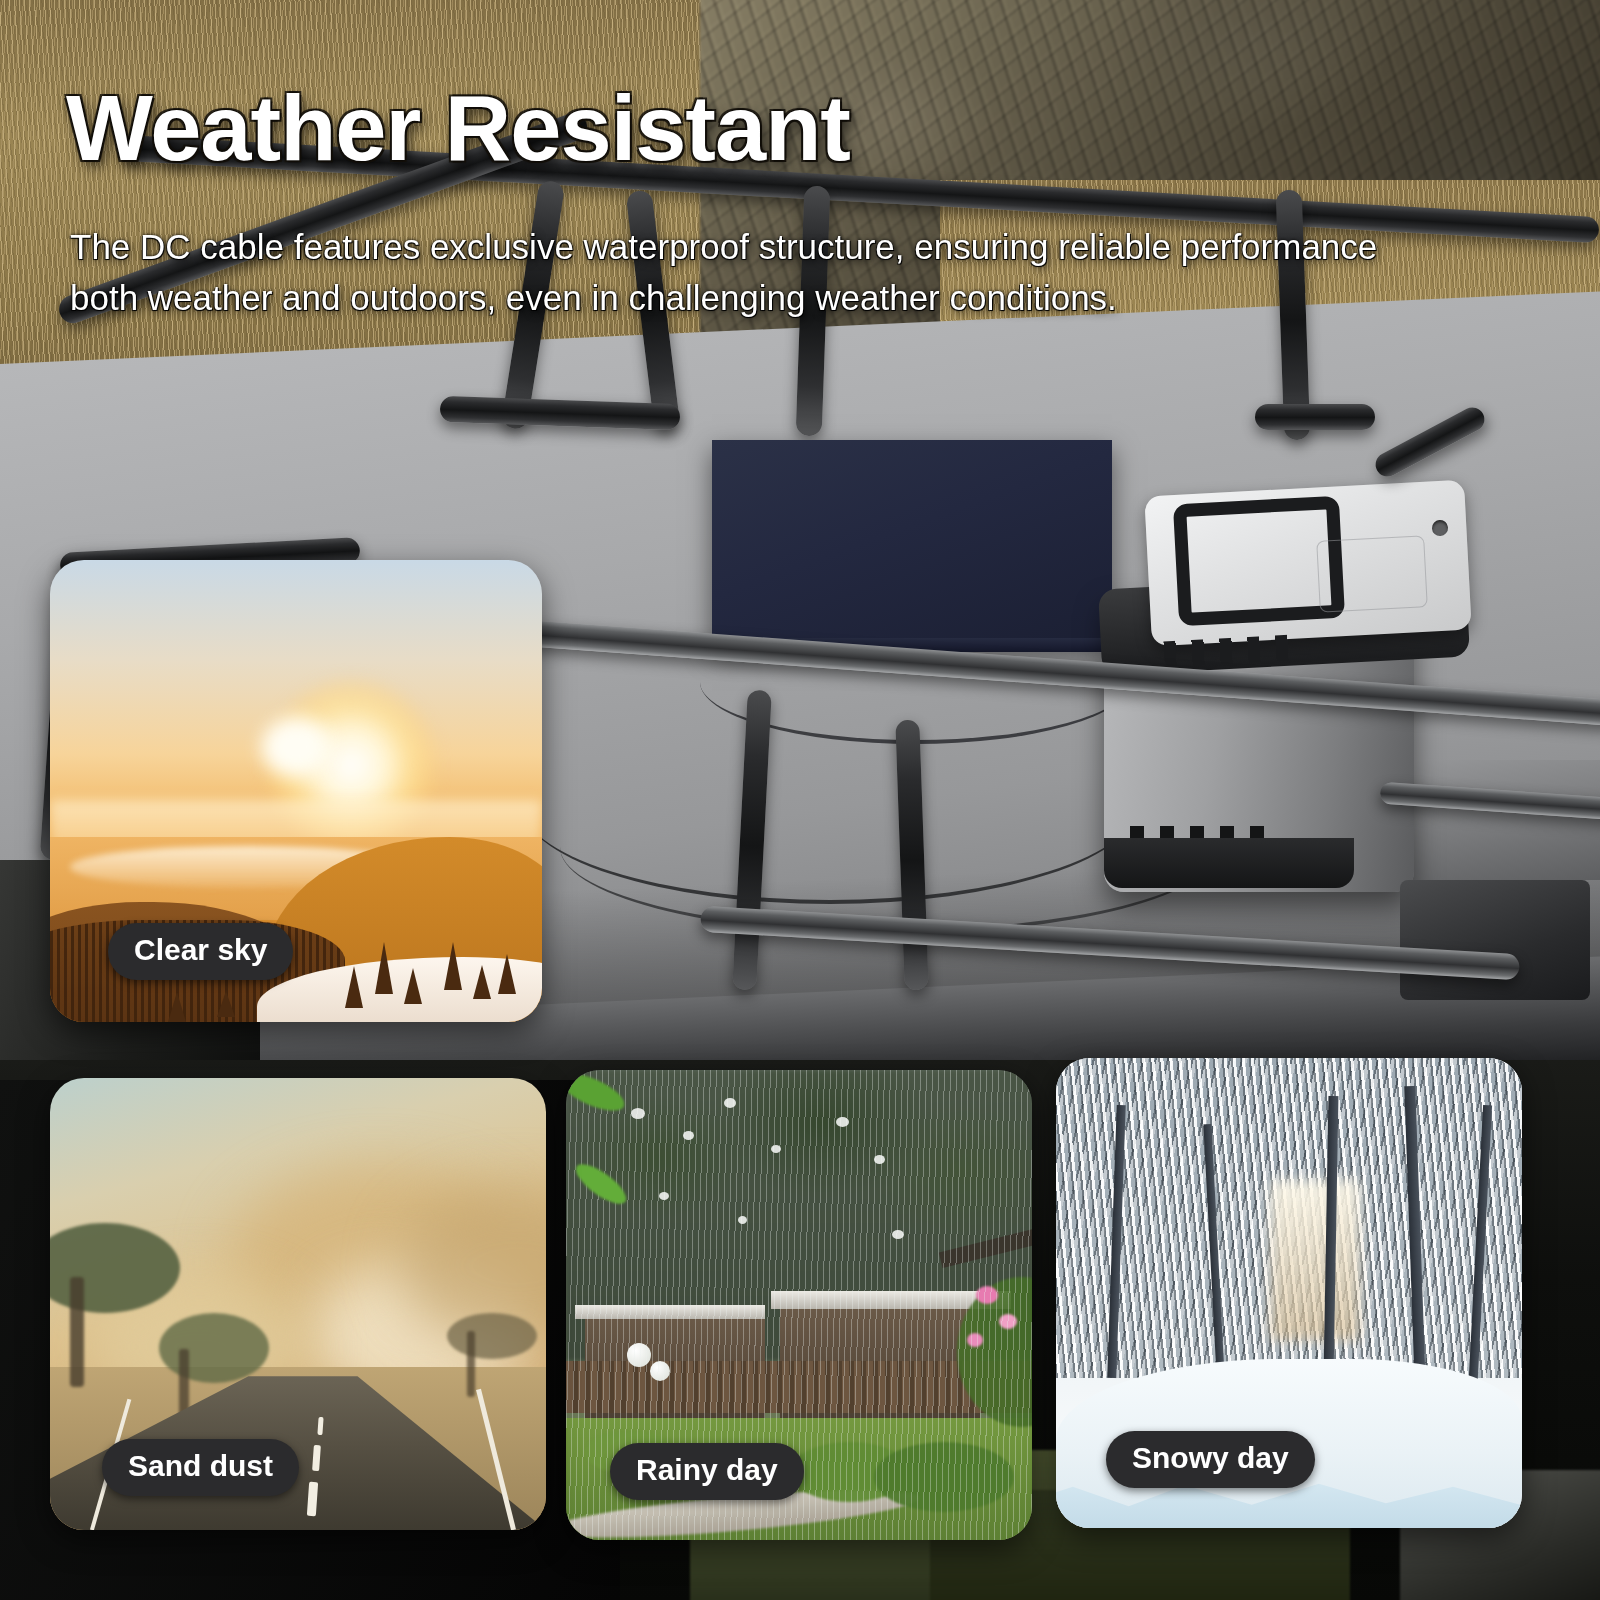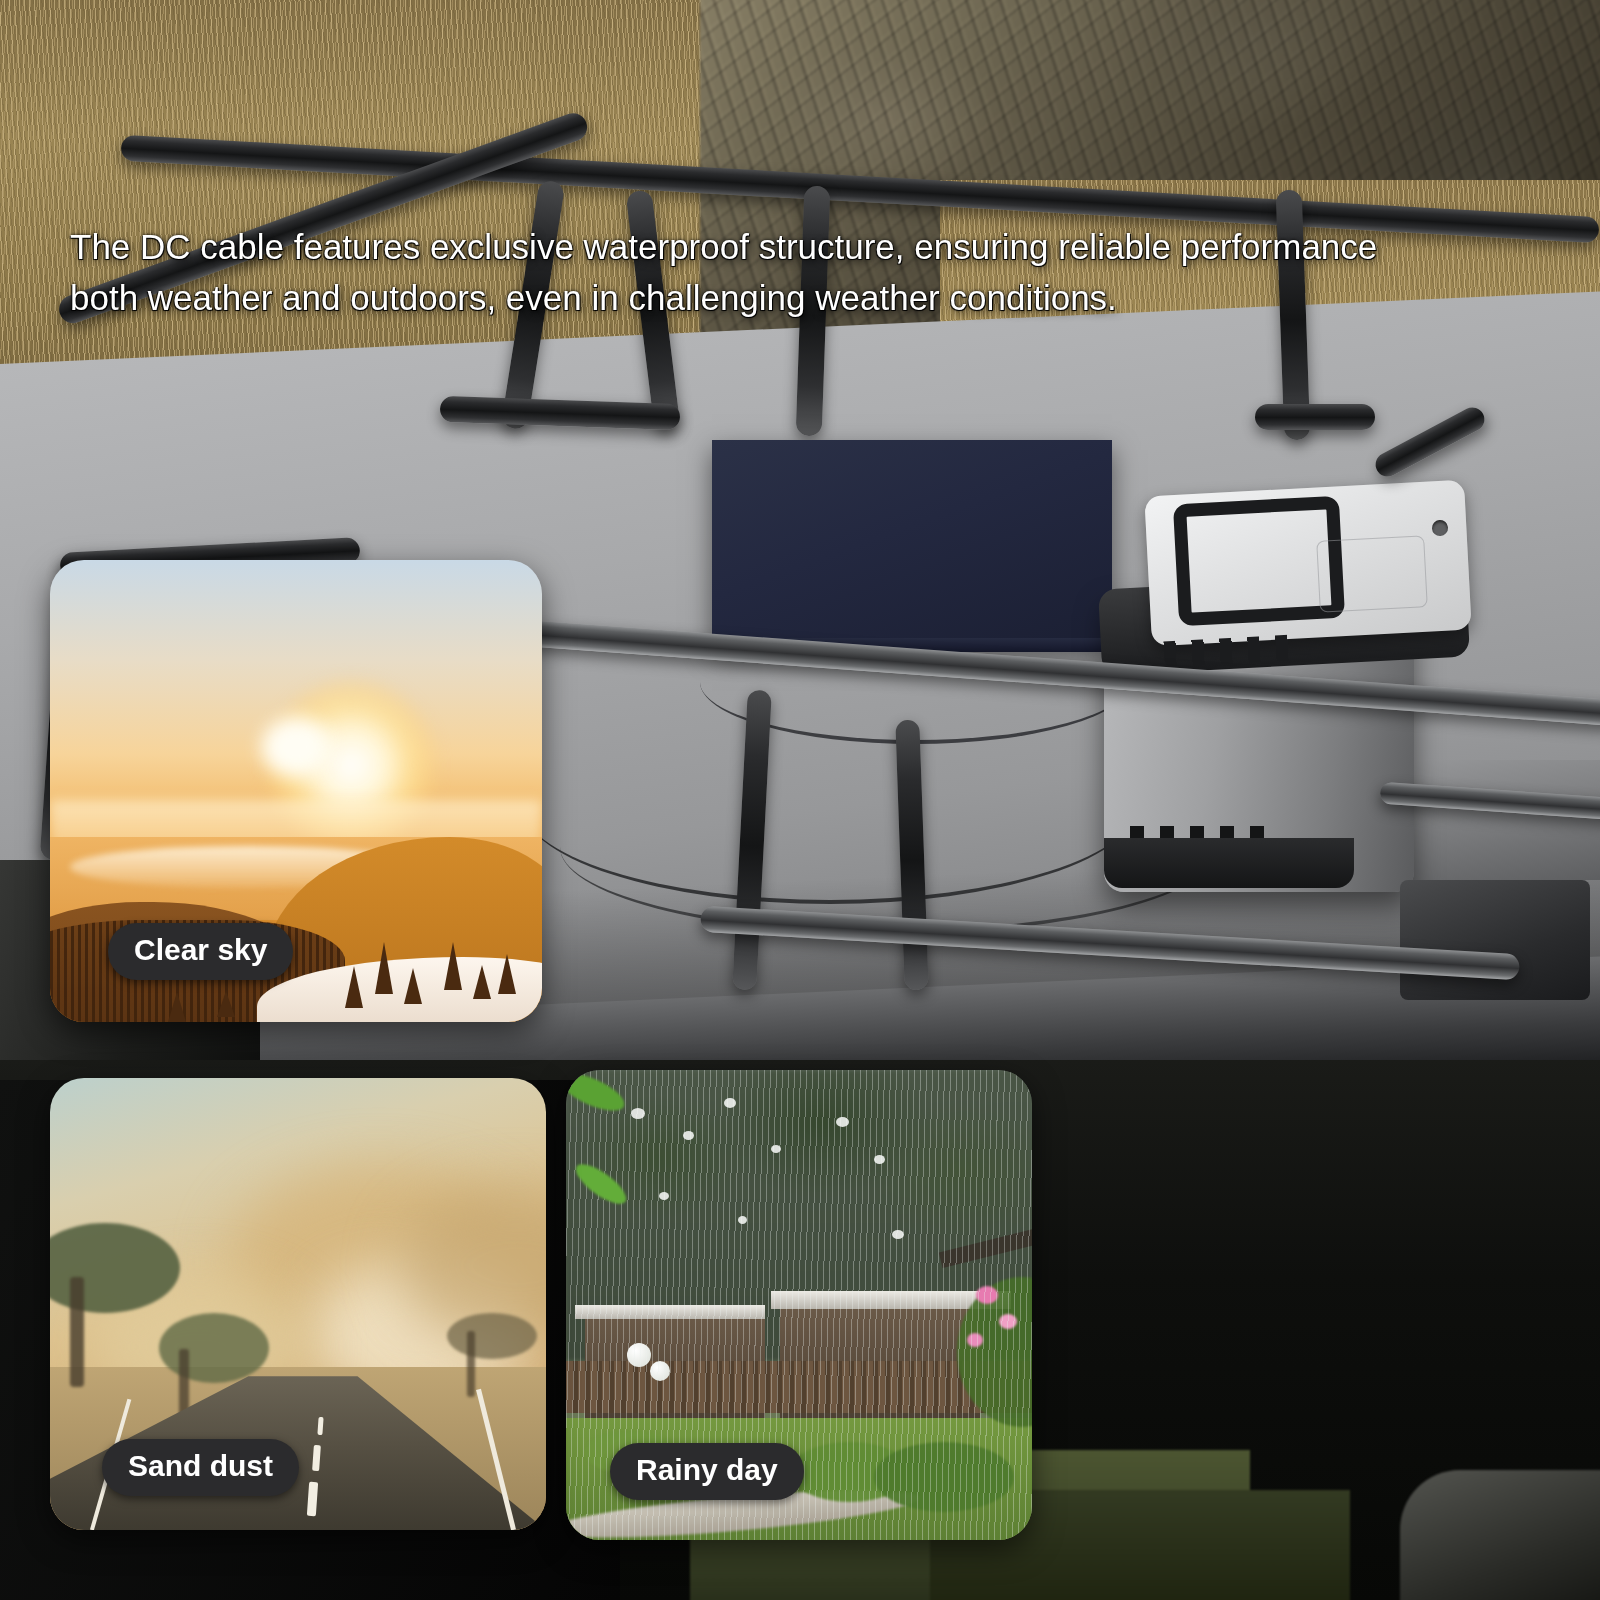--- a/index.html
+++ b/index.html
@@ -275,20 +275,21 @@
     <div class="tube" style="left:1370px;top:430px;width:120px;height:24px;transform:rotate(-28deg);"></div>
 
     <div class="fender"></div>
     <div class="body-dark"></div>
     <div class="window-dark"></div>
     <div class="olive"></div>
     <div class="olive2"></div>
     <div class="mirror"></div>
   </div>
 
+  <div class="title">Weather Resistant</div>
   <div class="subtitle">The DC cable features exclusive waterproof structure, ensuring reliable performance both weather and outdoors, even in challenging weather conditions.</div>
 
   <div class="tile" style="left:50px;top:560px;width:492px;height:462px;">
     <div class="tile-inner">
       <div class="sky-grad"></div>
       <div class="sun"></div>
       <div class="sun-core"></div>
       <div class="haze"></div>
       <div class="water"></div>
       <div class="water-glint"></div>
@@ -363,14 +364,29 @@
       <div class="dust-road"></div>
       <div class="road-edge" style="left:8%;bottom:0;width:4px;height:30%;transform:rotate(16deg);transform-origin:bottom;"></div>
       <div class="road-edge" style="right:6%;bottom:0;width:5px;height:32%;transform:rotate(-14deg);transform-origin:bottom;"></div>
       <div class="road-dash" style="left:52%;bottom:3%;width:9px;height:34px;transform:rotate(4deg);"></div>
       <div class="road-dash" style="left:53%;bottom:13%;width:7px;height:26px;transform:rotate(4deg);"></div>
       <div class="road-dash" style="left:54%;bottom:21%;width:5px;height:18px;transform:rotate(4deg);"></div>
     </div>
     <div class="chip" style="left:52px;bottom:34px;">Sand dust</div>
   </div>
 
+  <div class="tile" style="left:1056px;top:1058px;width:466px;height:470px;">
+    <div class="tile-inner">
+      <div class="snow-bg"></div>
+      <div class="snow-forest"></div>
+      <div class="snow-gap"></div>
+      <div class="snow-trunk" style="left:12%;top:10%;width:9px;height:58%;transform:rotate(2deg);"></div>
+      <div class="snow-trunk" style="left:33%;top:14%;width:8px;height:54%;transform:rotate(-3deg);"></div>
+      <div class="snow-trunk" style="left:58%;top:8%;width:10px;height:60%;transform:rotate(1deg);"></div>
+      <div class="snow-trunk" style="left:76%;top:6%;width:11px;height:70%;transform:rotate(-2deg);"></div>
+      <div class="snow-trunk" style="left:90%;top:10%;width:9px;height:66%;transform:rotate(3deg);"></div>
+      <div class="snow-ground"></div>
+      <div class="snow-drift"></div>
+    </div>
+    <div class="chip" style="left:50px;bottom:40px;">Snowy day</div>
+  </div>
 
 </div>
 
 </body></html>

